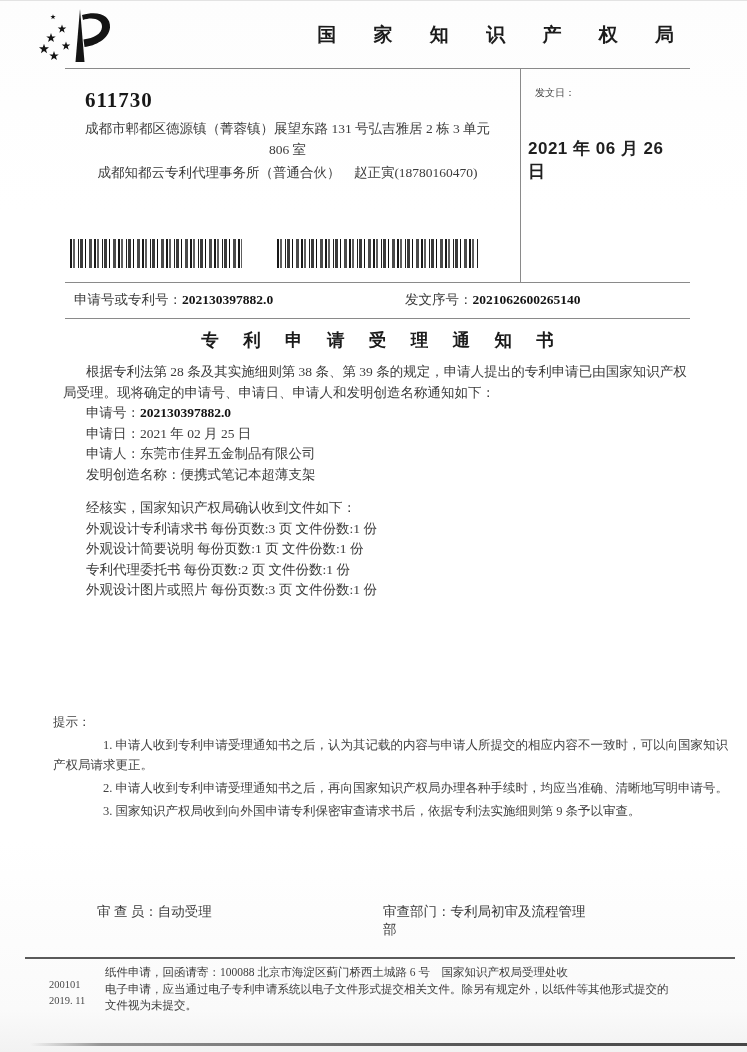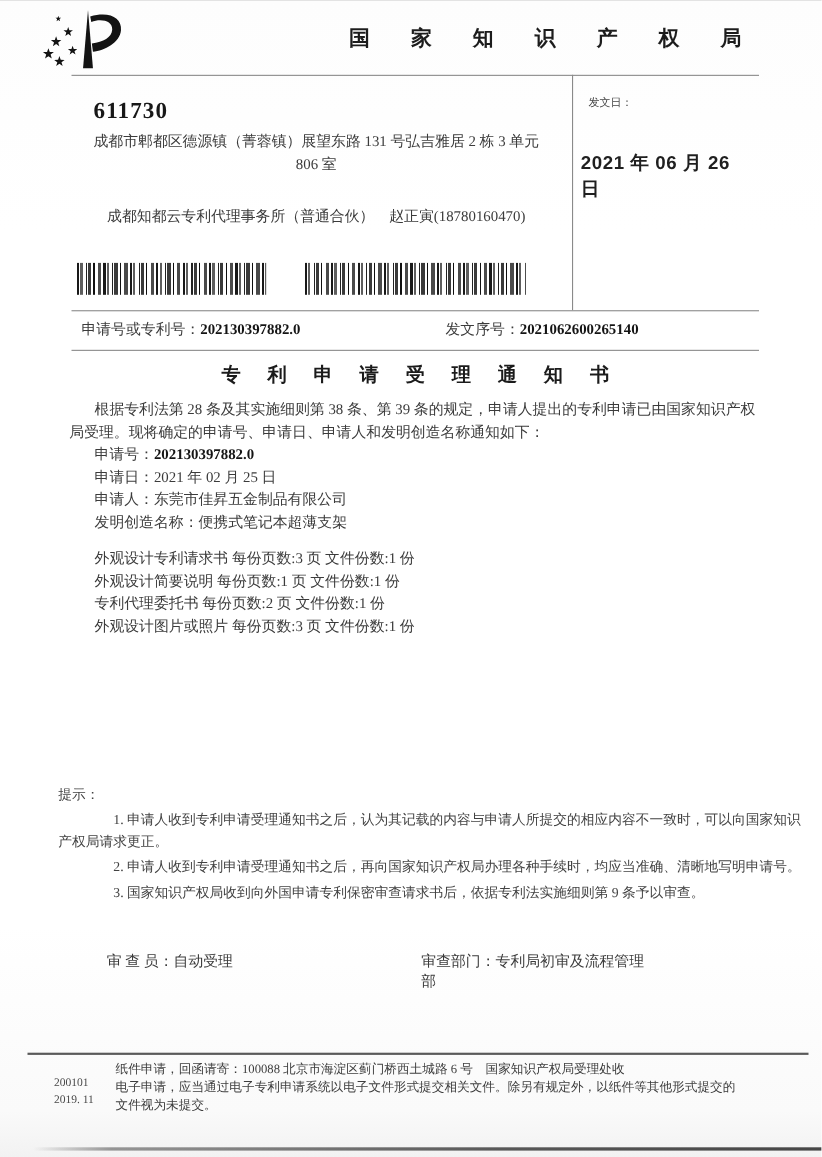--- a/index.html
+++ b/index.html
@@ -20,21 +20,21 @@
   .bottom-edge{position:absolute;top:1043px;left:30px;width:717px;height:3px;
     background:linear-gradient(90deg,rgba(80,80,80,0) 0%,rgba(70,70,70,.55) 10%,rgba(48,48,48,.8) 60%,rgba(40,40,40,.85) 100%);}
   
   .logo{position:absolute;top:8px;left:38px;}
   .agency{position:absolute;top:22px;left:65px;width:625px;text-align:right;
     padding-left:34px;box-sizing:border-box;font-size:19px;font-weight:bold;color:#1c1c1c;letter-spacing:16px;
     font-family:"Liberation Sans","DejaVu Sans",sans-serif;}
   
   .addr{position:absolute;top:90px;left:65px;width:445px;text-align:center;font-size:13.5px;line-height:21px;}
   .postcode{text-align:left;margin-left:20px;font-size:21px;font-weight:bold;color:#171717;letter-spacing:1px;margin-bottom:7px;}
-  .agent{margin-top:26px;}
+  .agent{margin-top:2px;}
   
   .dispatch{position:absolute;top:86px;left:535px;width:150px;}
   .disp-label{font-size:10px;color:#454545;}
   .disp-date{margin-top:37px;margin-left:-7px;font-size:17px;font-weight:bold;color:#1f1f1f;
     font-family:"Liberation Sans","DejaVu Sans",sans-serif;font-stretch:condensed;letter-spacing:.5px;}
   
   .barcode{position:absolute;top:239px;height:29px;
     background:repeating-linear-gradient(90deg,
       #191919 0 2px,#ffffff 2px 3px,#5e5e5e 3px 5px,#ffffff 5px 8px,
       #222222 8px 9px,#ffffff 9px 10px,#3a3a3a 10px 13px,#ffffff 13px 15px,
@@ -53,21 +53,21 @@
   .body-block{position:absolute;top:362px;left:63px;width:632px;font-size:13.5px;line-height:20.5px;}
   .indent{text-indent:1.7em;margin:0;}
   .field{margin-left:1.7em;}
   .receipt-block{position:absolute;top:498px;left:63px;width:632px;font-size:13.5px;line-height:20.5px;}
   .receipt-block div,.receipt-block p{margin:0 0 0 1.7em;}
   
   .hints{position:absolute;top:712px;left:53px;width:676px;font-size:12.5px;line-height:20px;color:#424242;}
   .hint{margin:3px 0 0 0;text-indent:4em;}
   .hint-head{margin:0 0 2px 0;}
   
-  .signoff{position:absolute;top:865px;left:0;width:593px;height:22px;font-size:13.5px;}
+  .signoff{position:absolute;top:903px;left:0;width:593px;height:22px;font-size:13.5px;}
   .sig1{position:absolute;left:97px;}
   .sig2{position:absolute;left:383px;}
   
   .footer{position:absolute;top:964px;left:0;width:747px;font-size:11.5px;line-height:16.5px;color:#3d3d3d;}
   .f-codes{position:absolute;left:49px;top:1px;font-size:10.5px;line-height:16px;color:#4a4a4a;margin-top:12px;}
   .f-text{position:absolute;left:105px;top:0;width:642px;}
   .f-wrap2{margin-left:0;}
 </style>
 </head>
 <body>
@@ -122,20 +122,21 @@
 
   <div class="body-block">
     <p class="indent">根据专利法第 28 条及其实施细则第 38 条、第 39 条的规定，申请人提出的专利申请已由国家知识产权局受理。现将确定的申请号、申请日、申请人和发明创造名称通知如下：</p>
     <div class="field"><span>申请号：</span><span class="b">202130397882.0</span></div>
     <div class="field"><span>申请日：</span><span>2021 年 02 月 25 日</span></div>
     <div class="field"><span>申请人：</span><span>东莞市佳昇五金制品有限公司</span></div>
     <div class="field"><span>发明创造名称：</span><span>便携式笔记本超薄支架</span></div>
   </div>
 
   <div class="receipt-block">
+    <p>经核实，国家知识产权局确认收到文件如下：</p>
     <div>外观设计专利请求书 每份页数:3 页  文件份数:1 份</div>
     <div>外观设计简要说明 每份页数:1 页  文件份数:1 份</div>
     <div>专利代理委托书 每份页数:2 页  文件份数:1 份</div>
     <div>外观设计图片或照片 每份页数:3 页  文件份数:1 份</div>
   </div>
 
   <div class="hints">
     <p class="hint-head">提示：</p>
     <p class="hint">1. 申请人收到专利申请受理通知书之后，认为其记载的内容与申请人所提交的相应内容不一致时，可以向国家知识产权局请求更正。</p>
     <p class="hint">2. 申请人收到专利申请受理通知书之后，再向国家知识产权局办理各种手续时，均应当准确、清晰地写明申请号。</p>

